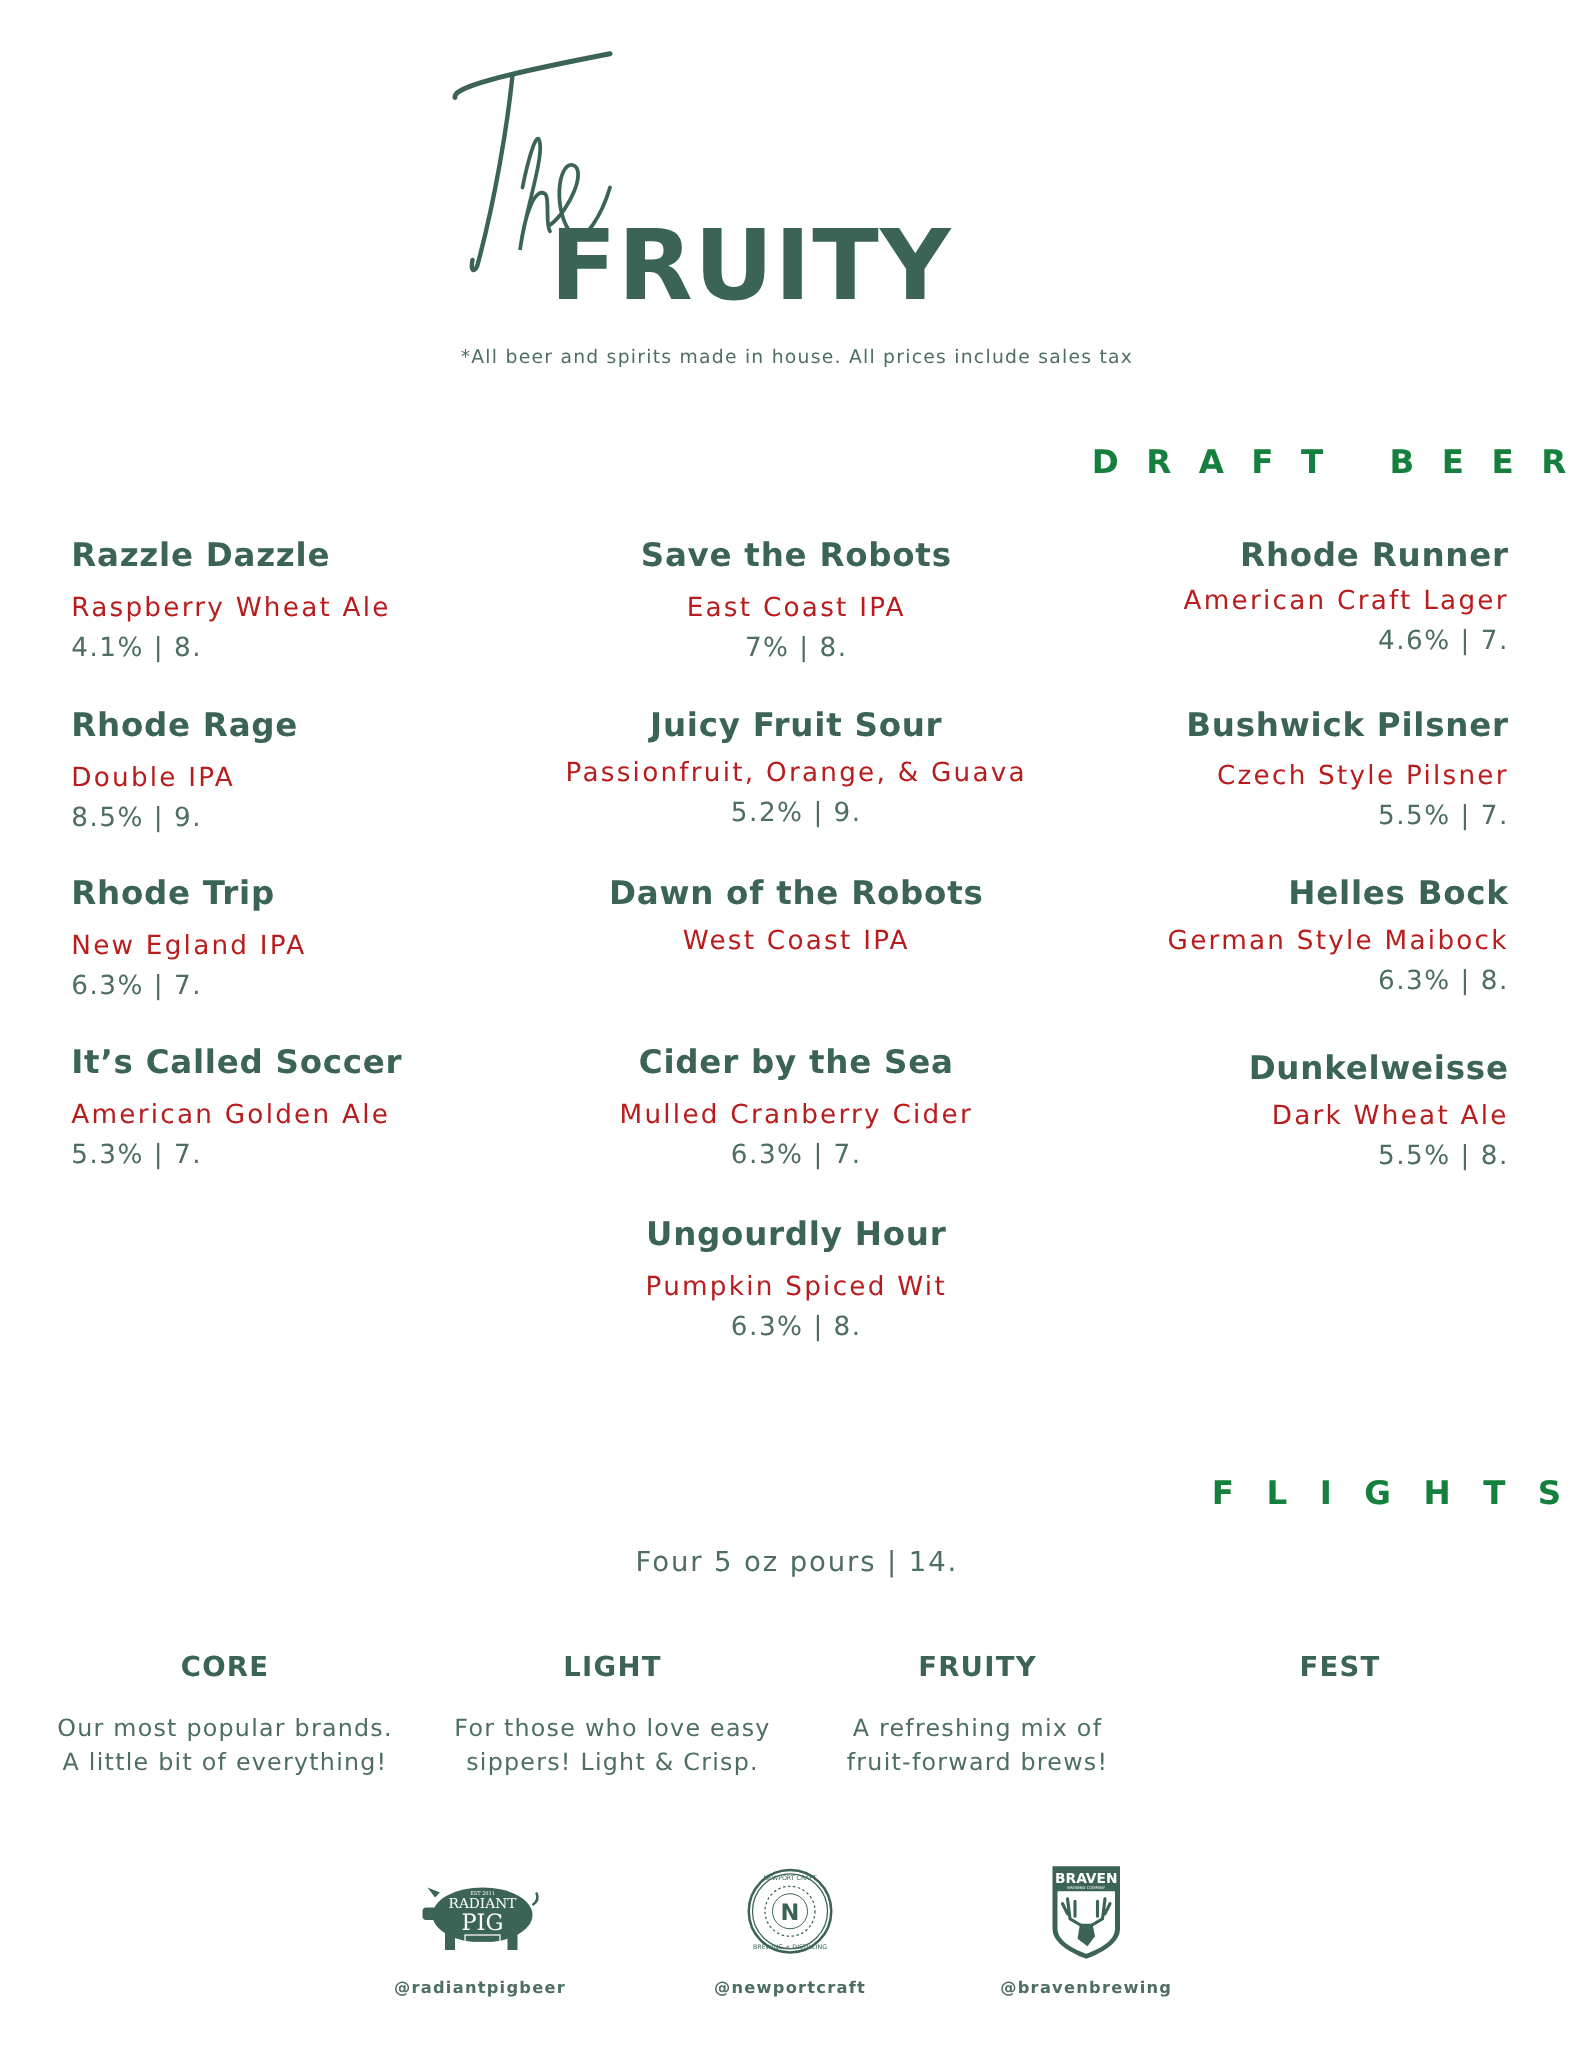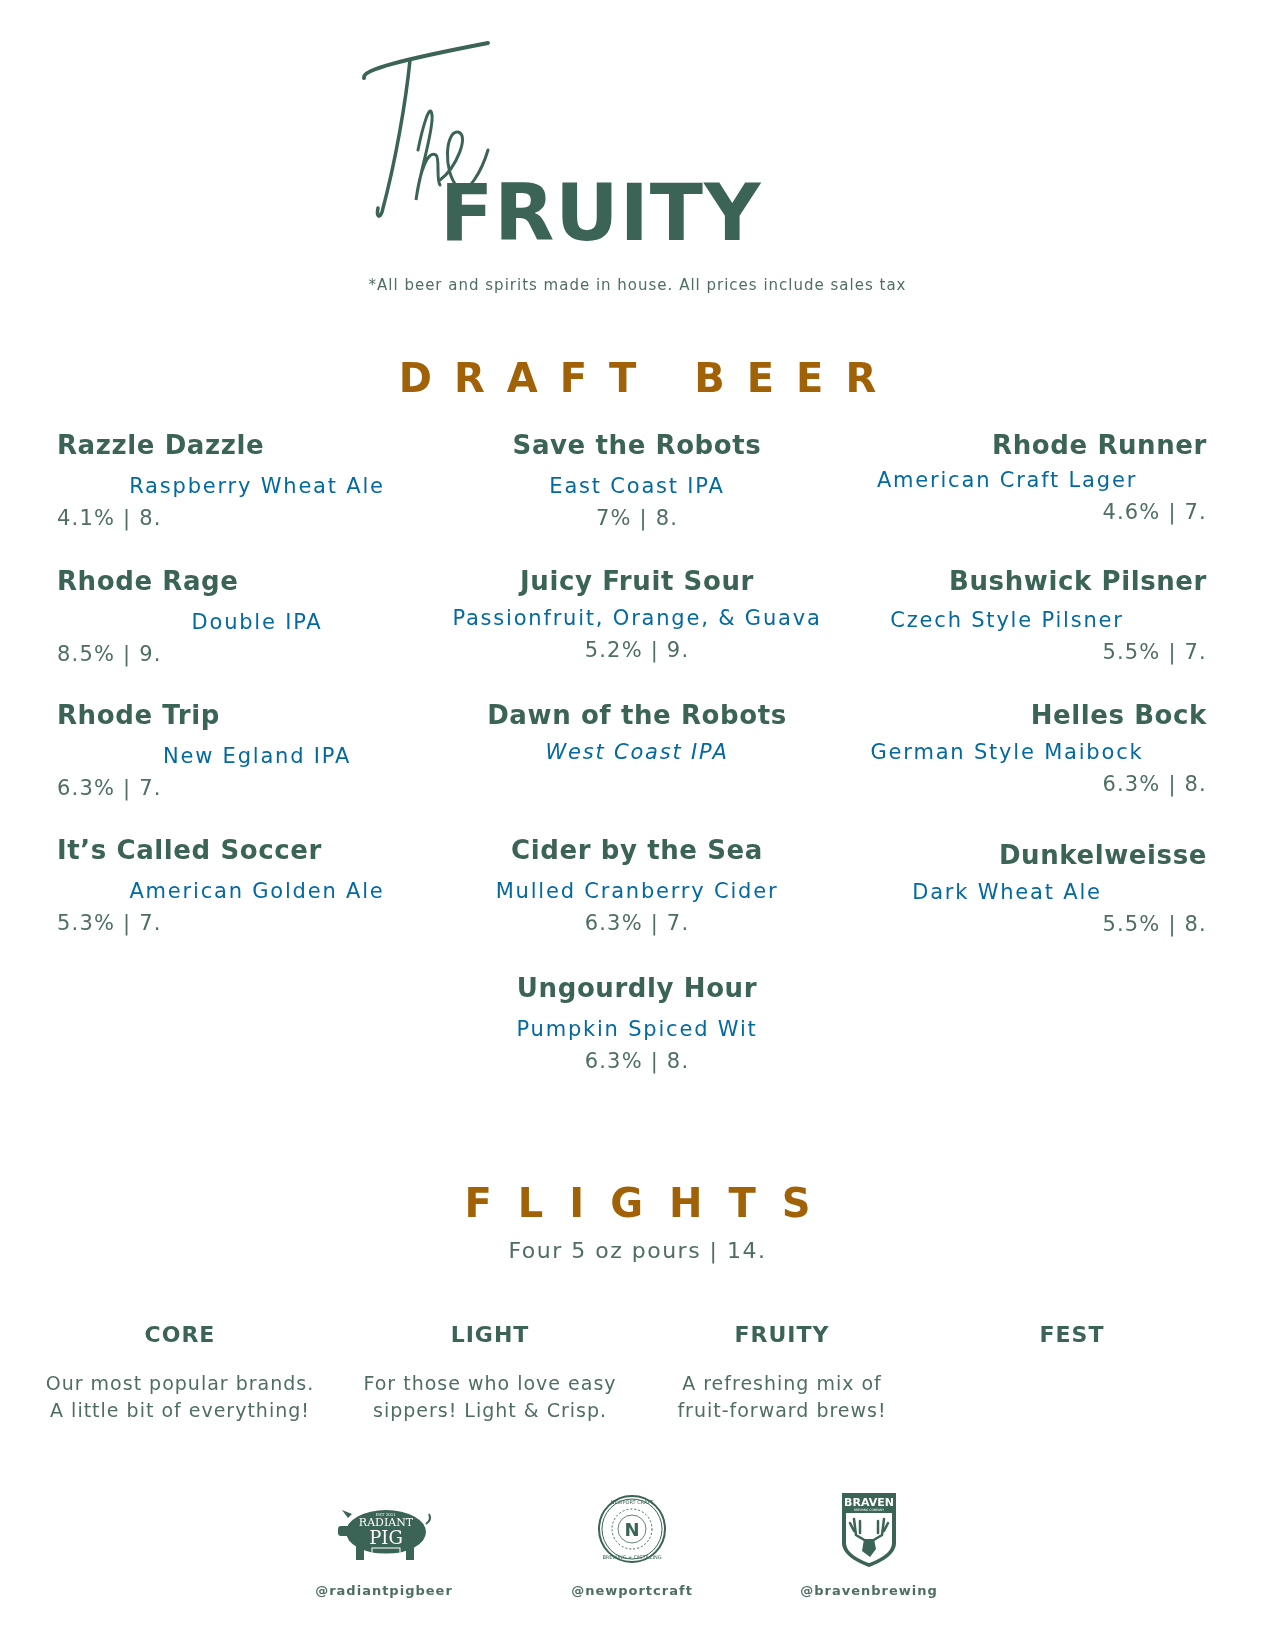--- a/index.html
+++ b/index.html
@@ -13,39 +13,39 @@
   .taproom {
     position: absolute; left: 440px; top: 168px; width: 420px;
     font-family: "DejaVu Sans", sans-serif; font-weight: bold;
     font-size: 78px; letter-spacing: 1px; line-height: 90px; color: #3b6456;
   }
   .tagline {
     position: absolute; left: 0; width: 1275px; top: 276px; text-align: center;
     font-size: 15px; letter-spacing: 1px; color: #4e6e63;
   }
   .section-title {
-    position: absolute; left: 0; width: 1275px; text-align: center;
-    font-weight: bold; font-size: 40px; color: #a16207;
+    position: absolute; left: 0; width: 1275px; text-align: right;
+    font-weight: bold; font-size: 26px; color: #15803d;
   }
   .draft-title { top: 355px; letter-spacing: 22px; text-indent: 22px; }
   .flights-title { top: 1180px; letter-spacing: 26px; text-indent: 26px; }
   .flights-sub {
     position: absolute; left: 0; width: 1275px; top: 1238px; text-align: center;
     font-size: 22px; letter-spacing: 1.5px; color: #4e6e63;
   }
   .col { position: absolute; width: 400px; }
   .col.left { left: 57px; text-align: left; }
   .col.center { left: 437px; text-align: center; }
   .col.right { left: 807px; text-align: right; width: 400px; }
   .beer { position: absolute; left: 0; width: 100%; }
   .beer .name {
     font-weight: bold; font-size: 26px; letter-spacing: 0.6px; line-height: 34px; color: #3b6456;
   }
   .beer .style {
-    font-size: 21px; letter-spacing: 1.8px; line-height: 28px; color: #0369a1; margin-top: 10px; text-align: center;
+    font-size: 21px; letter-spacing: 1.8px; line-height: 28px; color: #b91c1c; margin-top: 10px;
   }
   .beer .abvprice {
     font-size: 21px; letter-spacing: 1.2px; line-height: 28px; color: #4e6e63; margin-top: 4px;
   }
   .flight {
     position: absolute; width: 300px; text-align: center; top: 1320px;
   }
   .flight .fname {
     font-weight: bold; font-size: 22px; letter-spacing: 1px; color: #3b6456; line-height: 30px;
   }
@@ -102,21 +102,21 @@
     <div class="style">East Coast IPA</div>
     <div class="abvprice">7% | 8.</div>
   </div>
   <div class="beer" style="top:136px;">
     <div class="name">Juicy Fruit Sour</div>
     <div class="style" style="margin-top:6px;">Passionfruit, Orange, &amp; Guava</div>
     <div class="abvprice">5.2% | 9.</div>
   </div>
   <div class="beer" style="top:270px;">
     <div class="name">Dawn of the Robots</div>
-    <div class="style" style="margin-top:6px;font-style:italic;">West Coast IPA</div>
+    <div class="style" style="margin-top:6px;">West Coast IPA</div>
   </div>
   <div class="beer" style="top:405px;">
     <div class="name">Cider by the Sea</div>
     <div class="style">Mulled Cranberry Cider</div>
     <div class="abvprice">6.3% | 7.</div>
   </div>
   <div class="beer" style="top:543px;">
     <div class="name">Ungourdly Hour</div>
     <div class="style">Pumpkin Spiced Wit</div>
     <div class="abvprice">6.3% | 8.</div>

